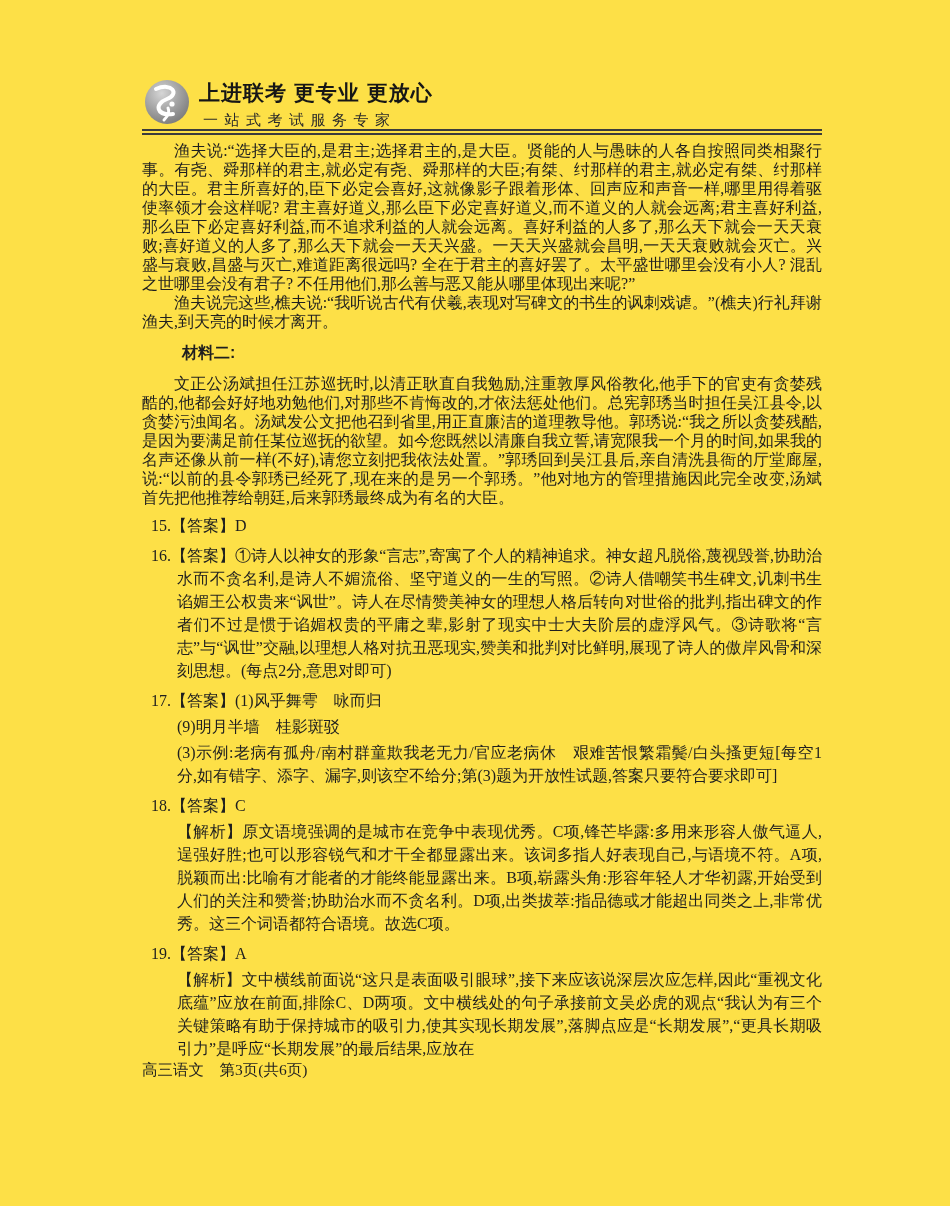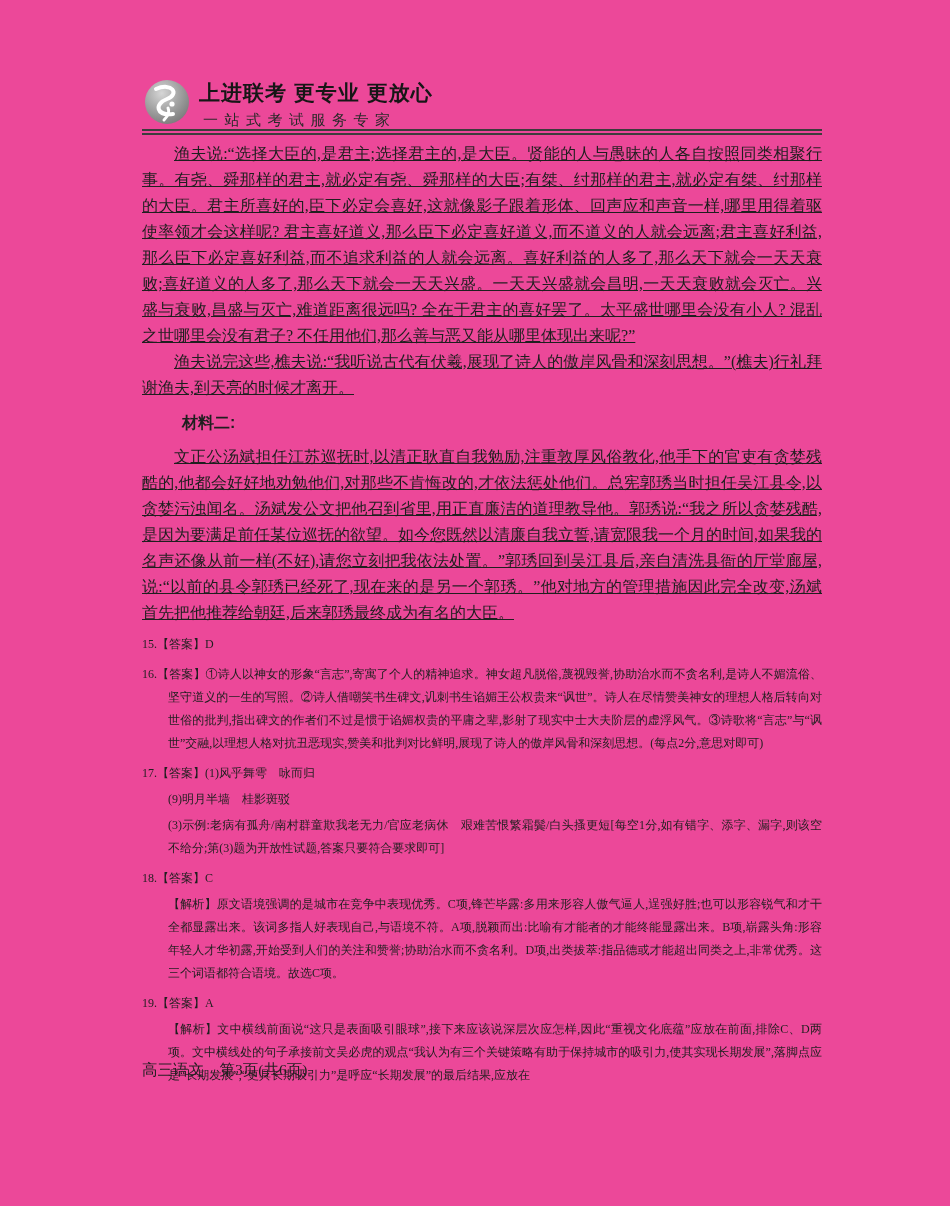--- a/index.html
+++ b/index.html
@@ -1,42 +1,42 @@
 <!DOCTYPE html>
 <html><head>
 <meta charset="utf-8">
 <style>
   html,body{margin:0;padding:0;}
   body{background:#e8e8e8;font-family:"Liberation Serif","DejaVu Serif",serif;}
   .page{
-    position:relative;width:950px;height:1206px;background:#ec4899;
+    position:relative;width:950px;height:1206px;background:#fde047;
     margin:0 auto;overflow:hidden;color:#1f1f1f;
   }
   
   .brand{position:absolute;left:143px;top:78px;display:flex;align-items:flex-start;}
   .brand-logo{width:48px;height:48px;flex:0 0 auto;}
   .brand-text{margin-left:8px;padding-top:2px;}
   .brand-title{
     font-family:"Liberation Sans","DejaVu Sans",sans-serif;
     font-weight:bold;font-size:21px;letter-spacing:1px;color:#161616;line-height:26px;
   }
   .brand-subtitle{
     font-family:"Liberation Sans","DejaVu Sans",sans-serif;
     font-size:15px;letter-spacing:6.5px;color:#2a2a2a;margin-top:5px;padding-left:4px;
   }
   .header-rule{
     position:absolute;left:142px;top:129px;width:680px;height:2px;
     border-top:2px solid #3c3c3c;border-bottom:2px solid #3c3c3c;
   }
   
   .content{position:absolute;left:142px;top:141px;width:680px;text-align:justify;}
-  .kai{font-size:16px;line-height:26px;text-indent:2em;margin:0;text-decoration:underline;}
+  .kai{font-size:16px;line-height:19px;text-indent:2em;margin:0;}
   .m2{font-family:"Liberation Sans","DejaVu Sans",sans-serif;
       font-weight:bold;font-size:16px;line-height:27px;text-indent:2em;margin:8px;}
-  .item{font-size:12px;line-height:23px;padding-left:26px;margin-top:7px;}
+  .item{font-size:16px;line-height:23px;padding-left:26px;margin-top:7px;margin-left:9px;}
   .item .first{text-indent:-26px;}
   .item .num{display:inline;}
   .item .sub{margin-top:3px;}
   
   .footer{
     position:absolute;left:142px;top:1060px;width:680px;text-align:left;
     font-size:15.5px;color:#1f1f1f;
   }
 </style>
 </head>
@@ -63,21 +63,21 @@
     <span class="brand-text">
       <div class="brand-title">上进联考 更专业 更放心</div>
       <div class="brand-subtitle">一站式考试服务专家</div>
     </span>
   </div>
   <div class="header-rule"></div>
 
   <div class="content">
 
     <p class="kai">渔夫说:“选择大臣的,是君主;选择君主的,是大臣。贤能的人与愚昧的人各自按照同类相聚行事。有尧、舜那样的君主,就必定有尧、舜那样的大臣;有桀、纣那样的君主,就必定有桀、纣那样的大臣。君主所喜好的,臣下必定会喜好,这就像影子跟着形体、回声应和声音一样,哪里用得着驱使率领才会这样呢? 君主喜好道义,那么臣下必定喜好道义,而不道义的人就会远离;君主喜好利益,那么臣下必定喜好利益,而不追求利益的人就会远离。喜好利益的人多了,那么天下就会一天天衰败;喜好道义的人多了,那么天下就会一天天兴盛。一天天兴盛就会昌明,一天天衰败就会灭亡。兴盛与衰败,昌盛与灭亡,难道距离很远吗? 全在于君主的喜好罢了。太平盛世哪里会没有小人? 混乱之世哪里会没有君子? 不任用他们,那么善与恶又能从哪里体现出来呢?”</p>
-    <p class="kai">渔夫说完这些,樵夫说:“我听说古代有伏羲,展现了诗人的傲岸风骨和深刻思想。”(樵夫)行礼拜谢渔夫,到天亮的时候才离开。</p>
+    <p class="kai">渔夫说完这些,樵夫说:“我听说古代有伏羲,表现对写碑文的书生的讽刺戏谑。”(樵夫)行礼拜谢渔夫,到天亮的时候才离开。</p>
     <p class="m2">材料二:</p>
     <p class="kai">文正公汤斌担任江苏巡抚时,以清正耿直自我勉励,注重敦厚风俗教化,他手下的官吏有贪婪残酷的,他都会好好地劝勉他们,对那些不肯悔改的,才依法惩处他们。总宪郭琇当时担任吴江县令,以贪婪污浊闻名。汤斌发公文把他召到省里,用正直廉洁的道理教导他。郭琇说:“我之所以贪婪残酷,是因为要满足前任某位巡抚的欲望。如今您既然以清廉自我立誓,请宽限我一个月的时间,如果我的名声还像从前一样(不好),请您立刻把我依法处置。”郭琇回到吴江县后,亲自清洗县衙的厅堂廊屋,说:“以前的县令郭琇已经死了,现在来的是另一个郭琇。”他对地方的管理措施因此完全改变,汤斌首先把他推荐给朝廷,后来郭琇最终成为有名的大臣。</p>
 
     <div class="item">
       <div class="first"><span class="num">15.</span><span>【答案】D</span></div>
     </div>
 
     <div class="item">
       <div class="first"><span class="num">16.</span><span>【答案】①诗人以神女的形象“言志”,寄寓了个人的精神追求。神女超凡脱俗,蔑视毁誉,协助治水而不贪名利,是诗人不媚流俗、坚守道义的一生的写照。②诗人借嘲笑书生碑文,讥刺书生谄媚王公权贵来“讽世”。诗人在尽情赞美神女的理想人格后转向对世俗的批判,指出碑文的作者们不过是惯于谄媚权贵的平庸之辈,影射了现实中士大夫阶层的虚浮风气。③诗歌将“言志”与“讽世”交融,以理想人格对抗丑恶现实,赞美和批判对比鲜明,展现了诗人的傲岸风骨和深刻思想。(每点2分,意思对即可)</span></div>
     </div>

